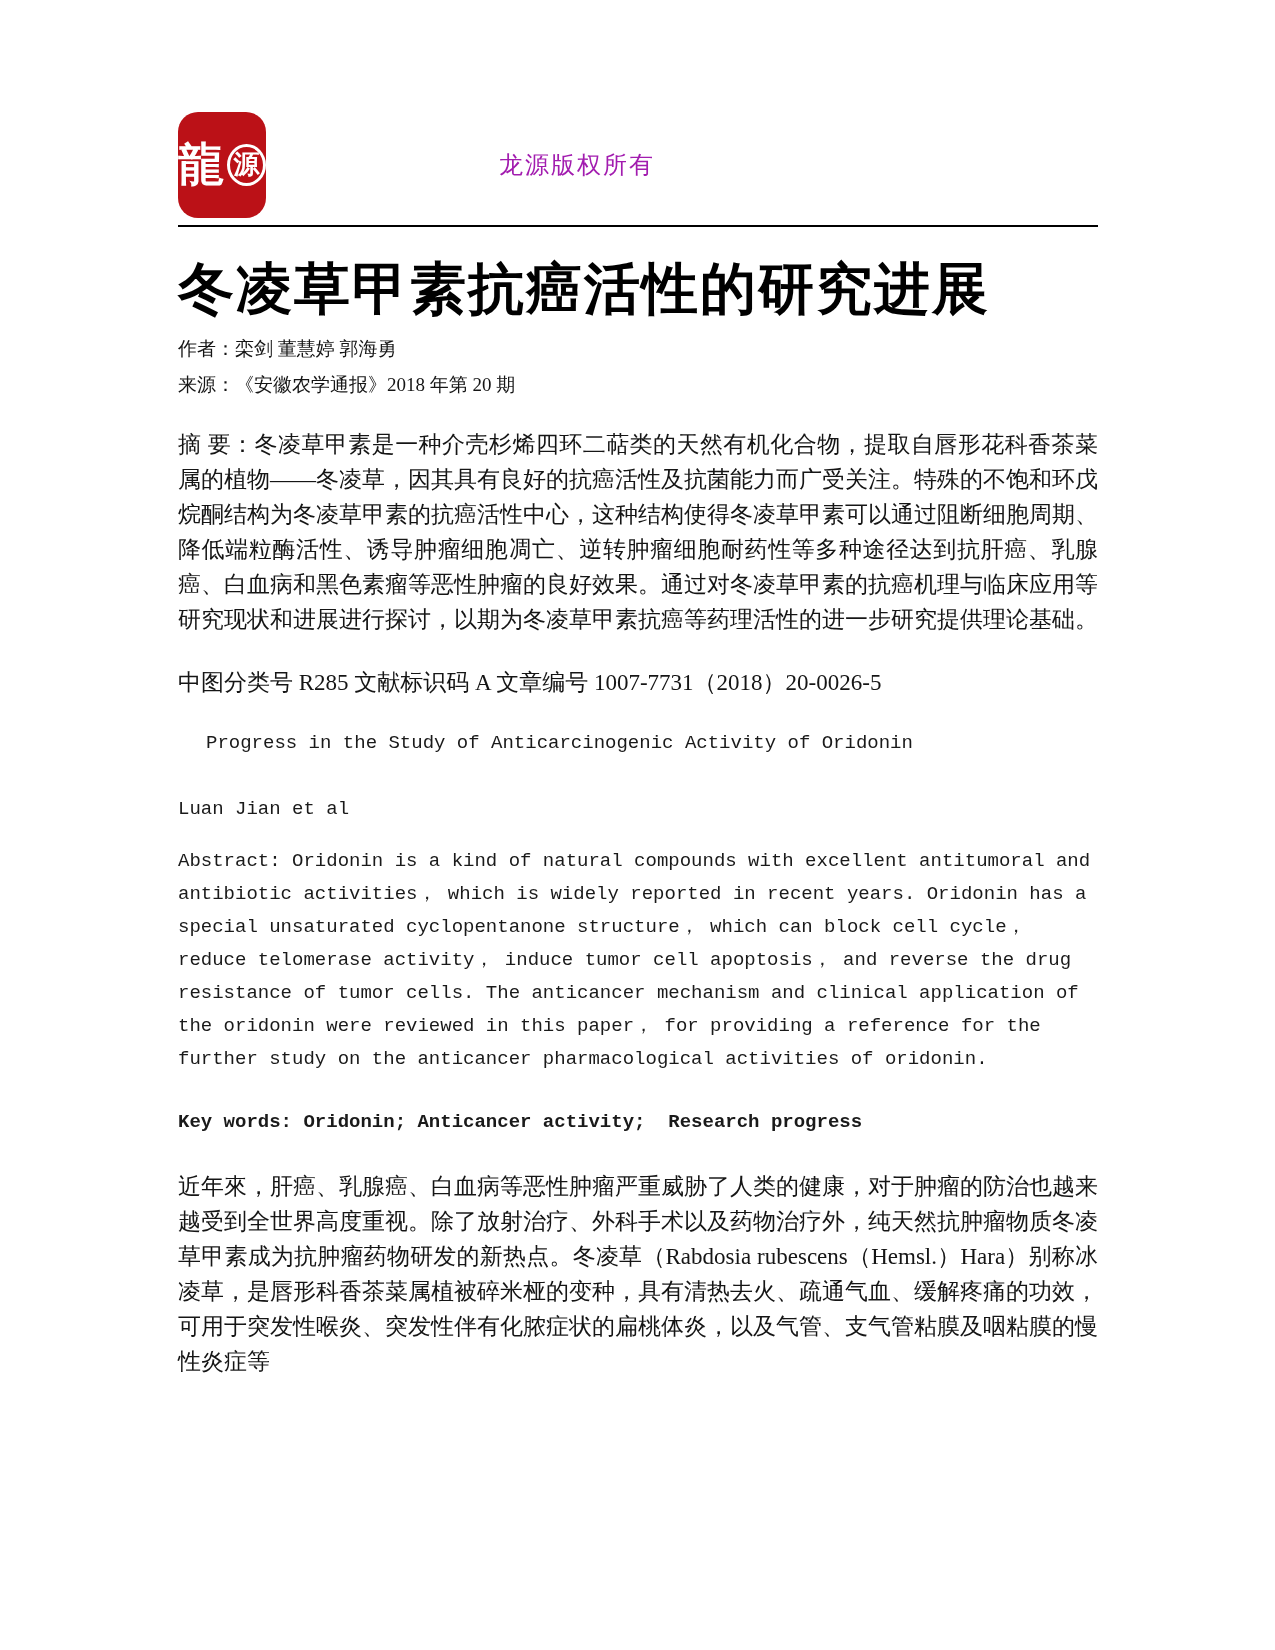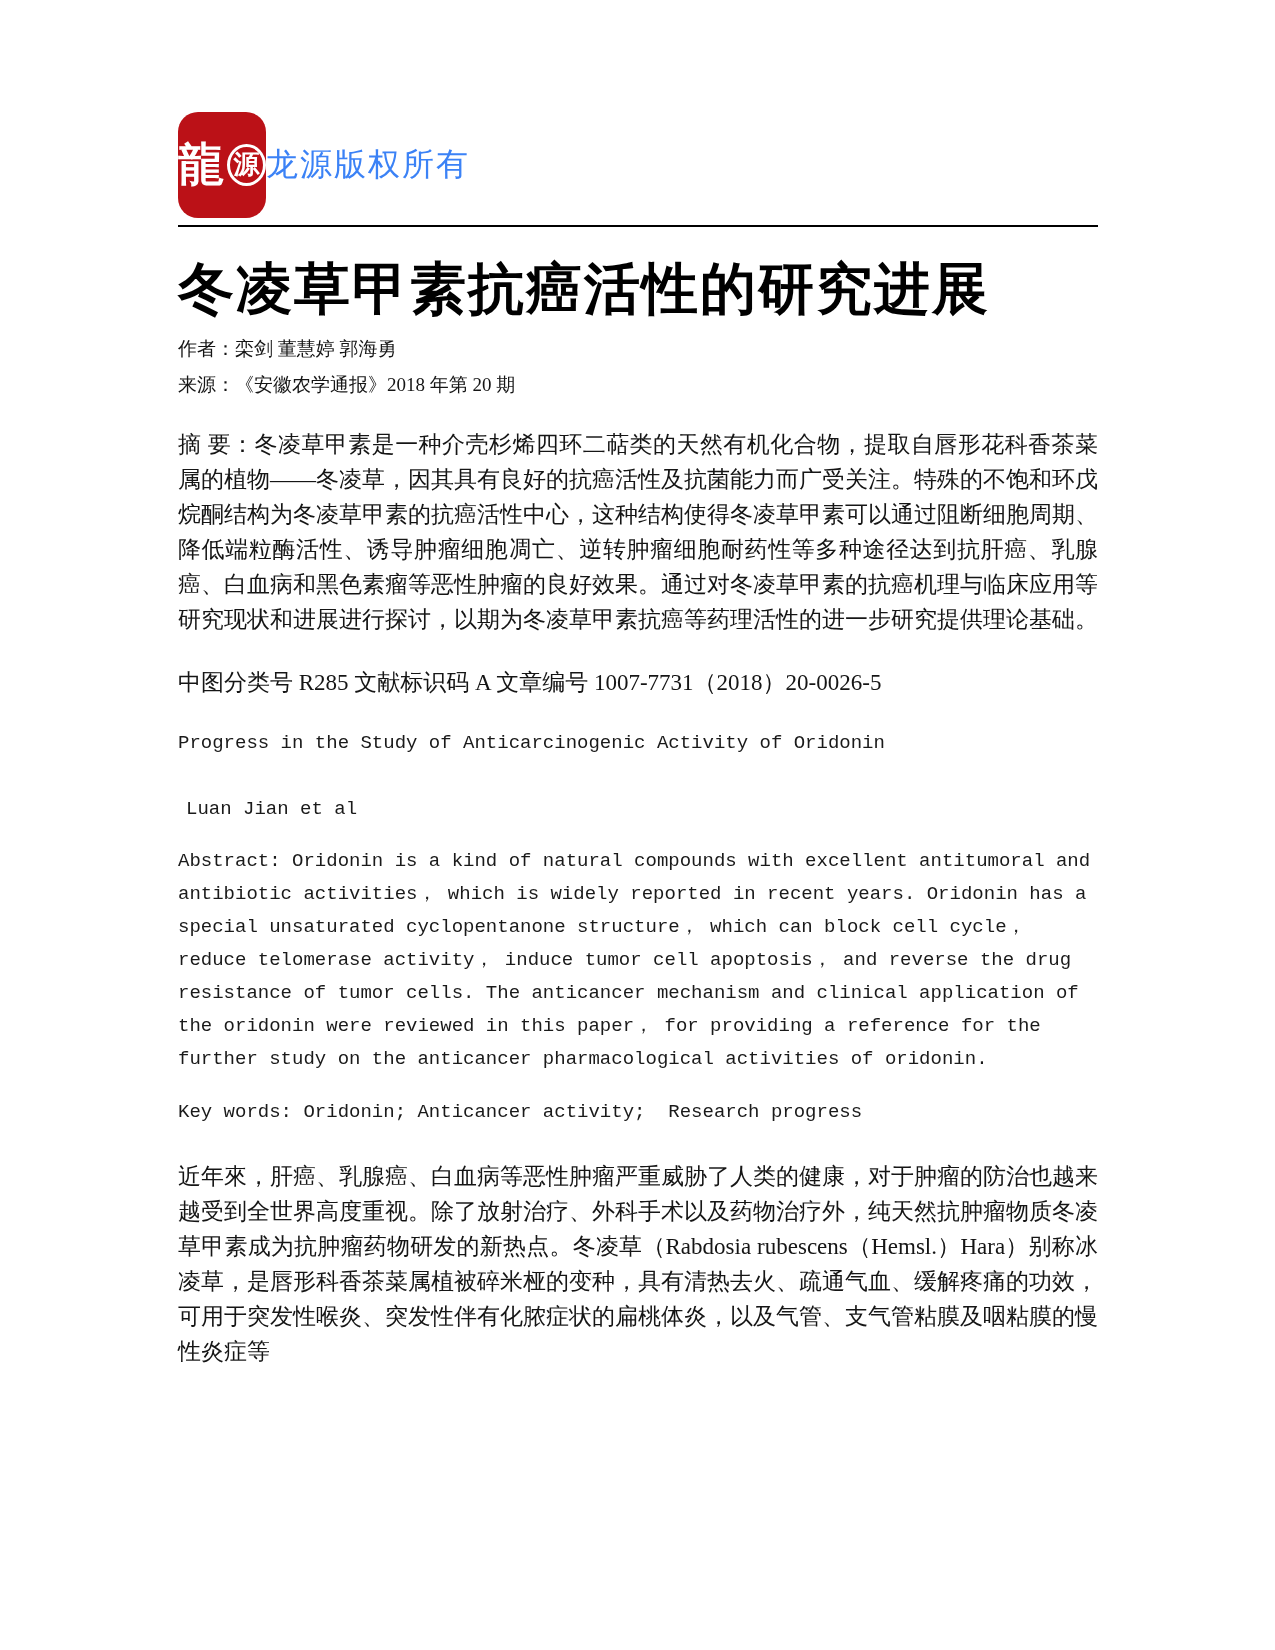--- a/index.html
+++ b/index.html
@@ -46,24 +46,25 @@
     height: 36px;
     border: 3px solid #ffffff;
     border-radius: 50%;
     display: flex;
     align-items: center;
     justify-content: center;
     line-height: 1;
   }
   .copyright {
     flex: 1;
+    text-align: center;
     padding-right: 210px;
-    font-size: 32px;
+    font-size: 24px;
     letter-spacing: 2px;
-    color: #3b82f6;
+    color: #a21caf;
   }
   .rule {
     margin-top: 7px;
     border-top: 2px solid #000000;
     height: 0;
   }
   h1.title {
     margin: 38px 0 0 0;
     font-size: 56px;
     line-height: 48px;
@@ -85,25 +86,25 @@
     font-family: "Liberation Mono", "DejaVu Sans Mono", monospace;
     font-size: 19px;
     line-height: 33px;
     white-space: pre-wrap;
     color: #1a1a1a;
   }
   [data-name="author-line"]        { margin-top: 18px; }
   [data-name="abstract-cn"]        { margin-top: 24px; }
   [data-name="keywords-cn"]        { margin-top: 35px; }
   [data-name="classification-line"]{ margin-top: 28px; }
-  [data-name="title-en"]           { margin-top: 27px; }
-  [data-name="authors-en"]         { margin-top: 33px; margin-left: 8px; }
+  [data-name="title-en"]           { margin-top: 27px; margin-left: 28px; }
+  [data-name="authors-en"]         { margin-top: 33px; }
   [data-name="affiliation-en"]     { margin-top: 29px; }
   [data-name="abstract-en"]        { margin-top: 19px; }
-  [data-name="keywords-en"]        { margin-top: 20px; }
+  [data-name="keywords-en"]        { margin-top: 30px; font-weight: bold; }
   [data-name="body-paragraph"]     { margin-top: 30px; }
 </style>
 </head>
 <body>
 
 <div class="page" data-name="document-page">
   <div class="content" data-name="page-content">
 
     <header class="header" data-name="page-header">
       <div class="logo" data-name="longyuan-logo">

